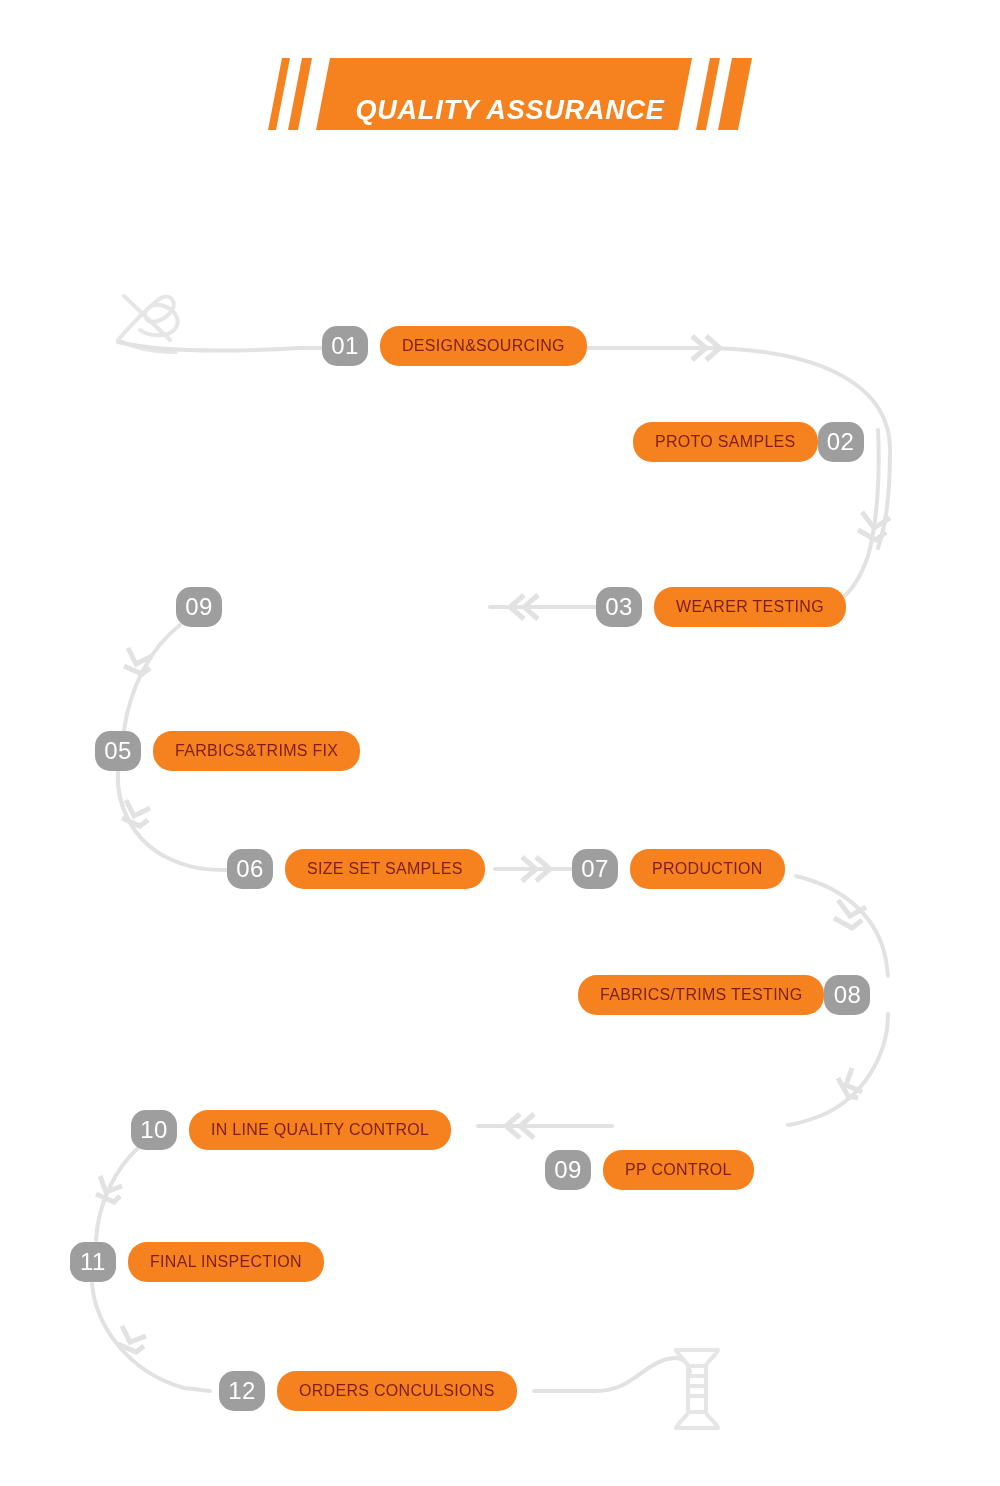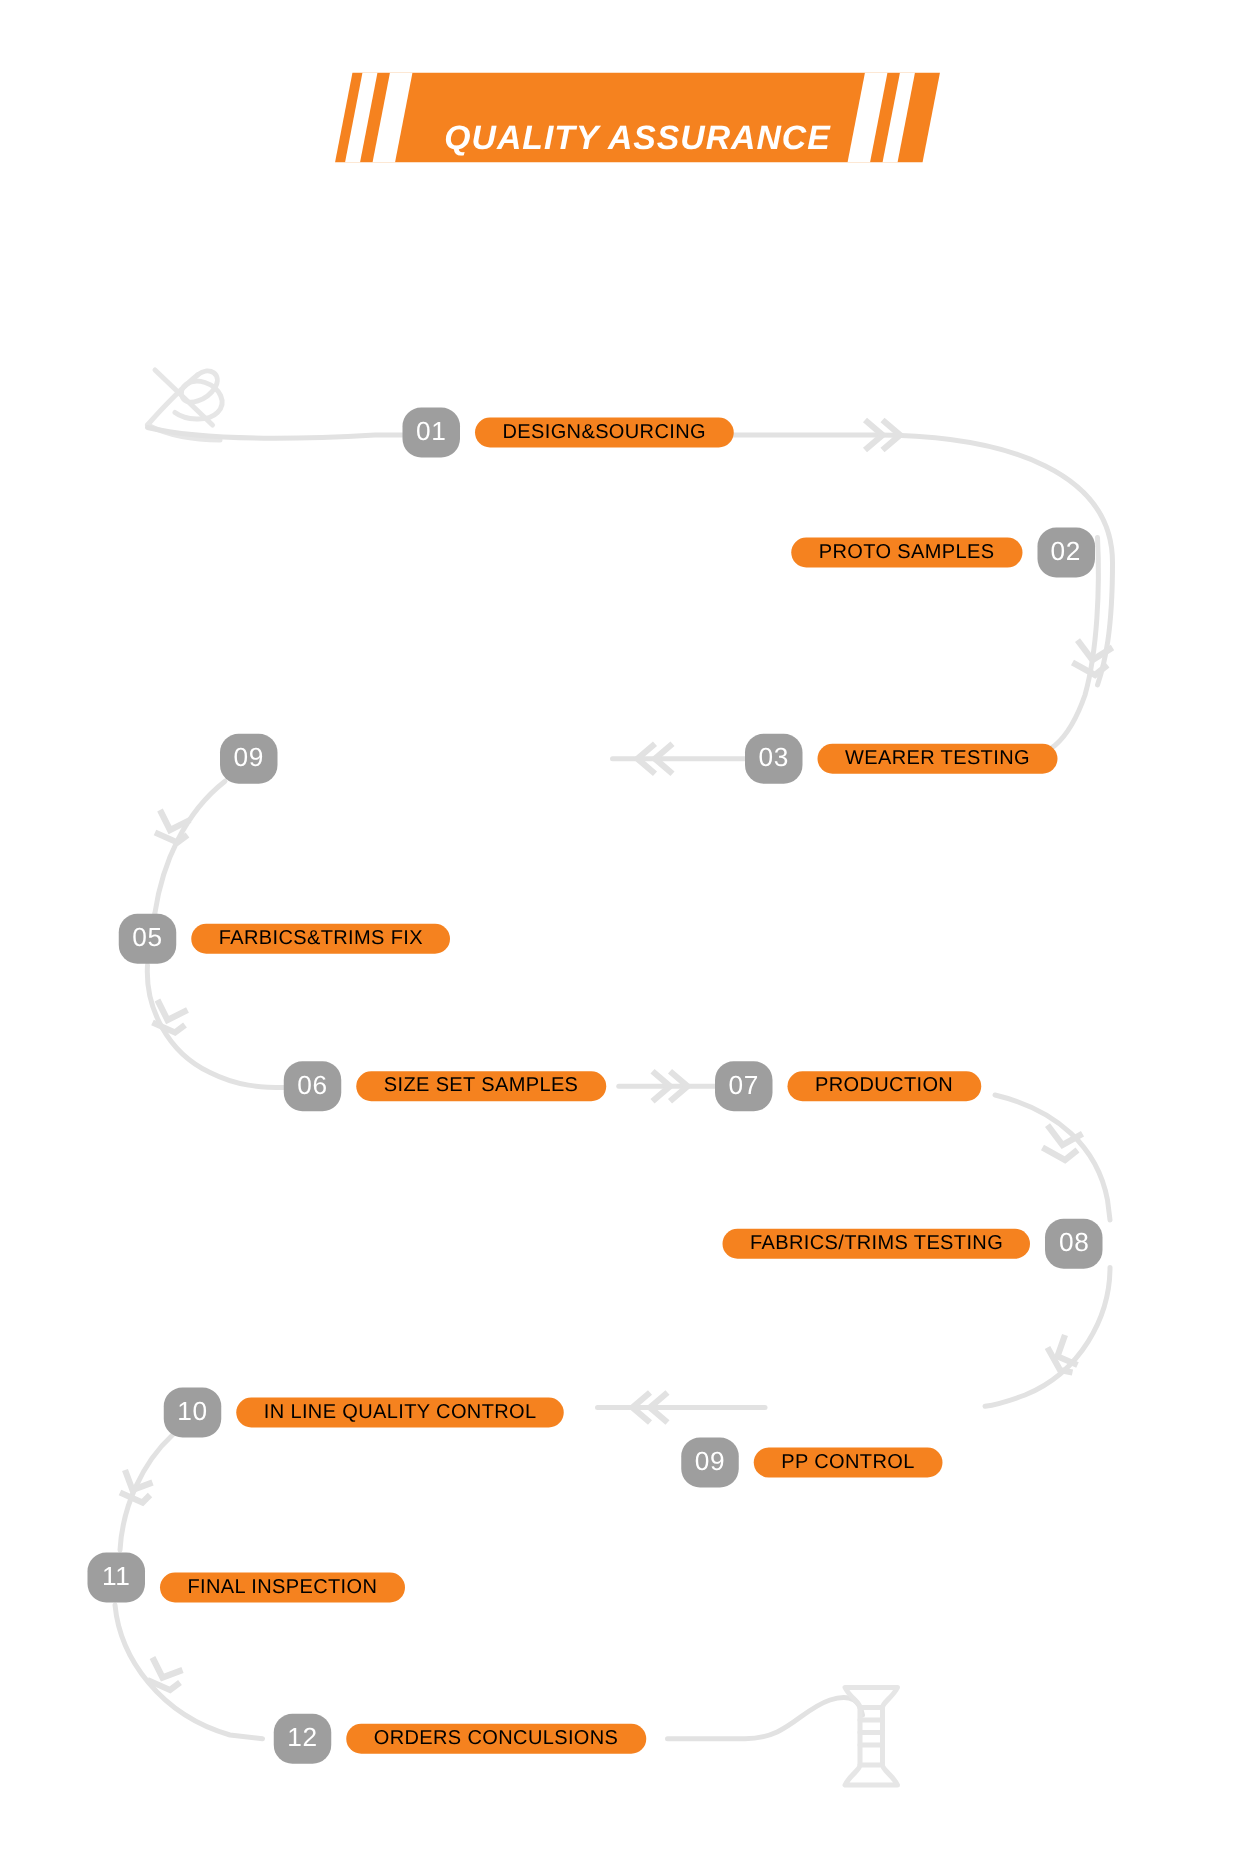--- a/index.html
+++ b/index.html
@@ -87,42 +87,42 @@
 
   .badge {
     width: 46px;
     height: 40px;
     border-radius: 15px;
     background: #9e9e9e;
     color: #ffffff;
     display: flex;
     align-items: center;
     justify-content: center;
-    font-size: 21px;
+    font-size: 24px;
     font-weight: 400;
     letter-spacing: 0.5px;
     flex: 0 0 auto;
   }
   .pill {
-    height: 24px;
+    height: 40px;
     border-radius: 19px;
     background: #f5821f;
-    color: #000000;
+    color: #7f1d1d;
     display: flex;
     align-items: center;
     justify-content: center;
     padding: 0 22px;
     font-size: 16px;
     font-weight: 400;
     letter-spacing: 0.3px;
     white-space: nowrap;
     flex: 0 0 auto;
   }
   .step .badge { margin-right: 12px; }
-  .step.rtl .badge { margin-right: 0; margin-left: 12px; }
+  .step.rtl .badge { margin-right: 0; }
 </style>
 </head>
 <body>
 
 <div id="canvas">
 
   <div class="banner">
     <svg width="484" height="72" viewBox="0 0 484 72" xmlns="http://www.w3.org/2000/svg">
       <polygon points="14,0 484,0 470,72 0,72" fill="#f5821f"></polygon>
       <polygon points="22,0 34,0 20,72 8,72" fill="#ffffff"></polygon>

